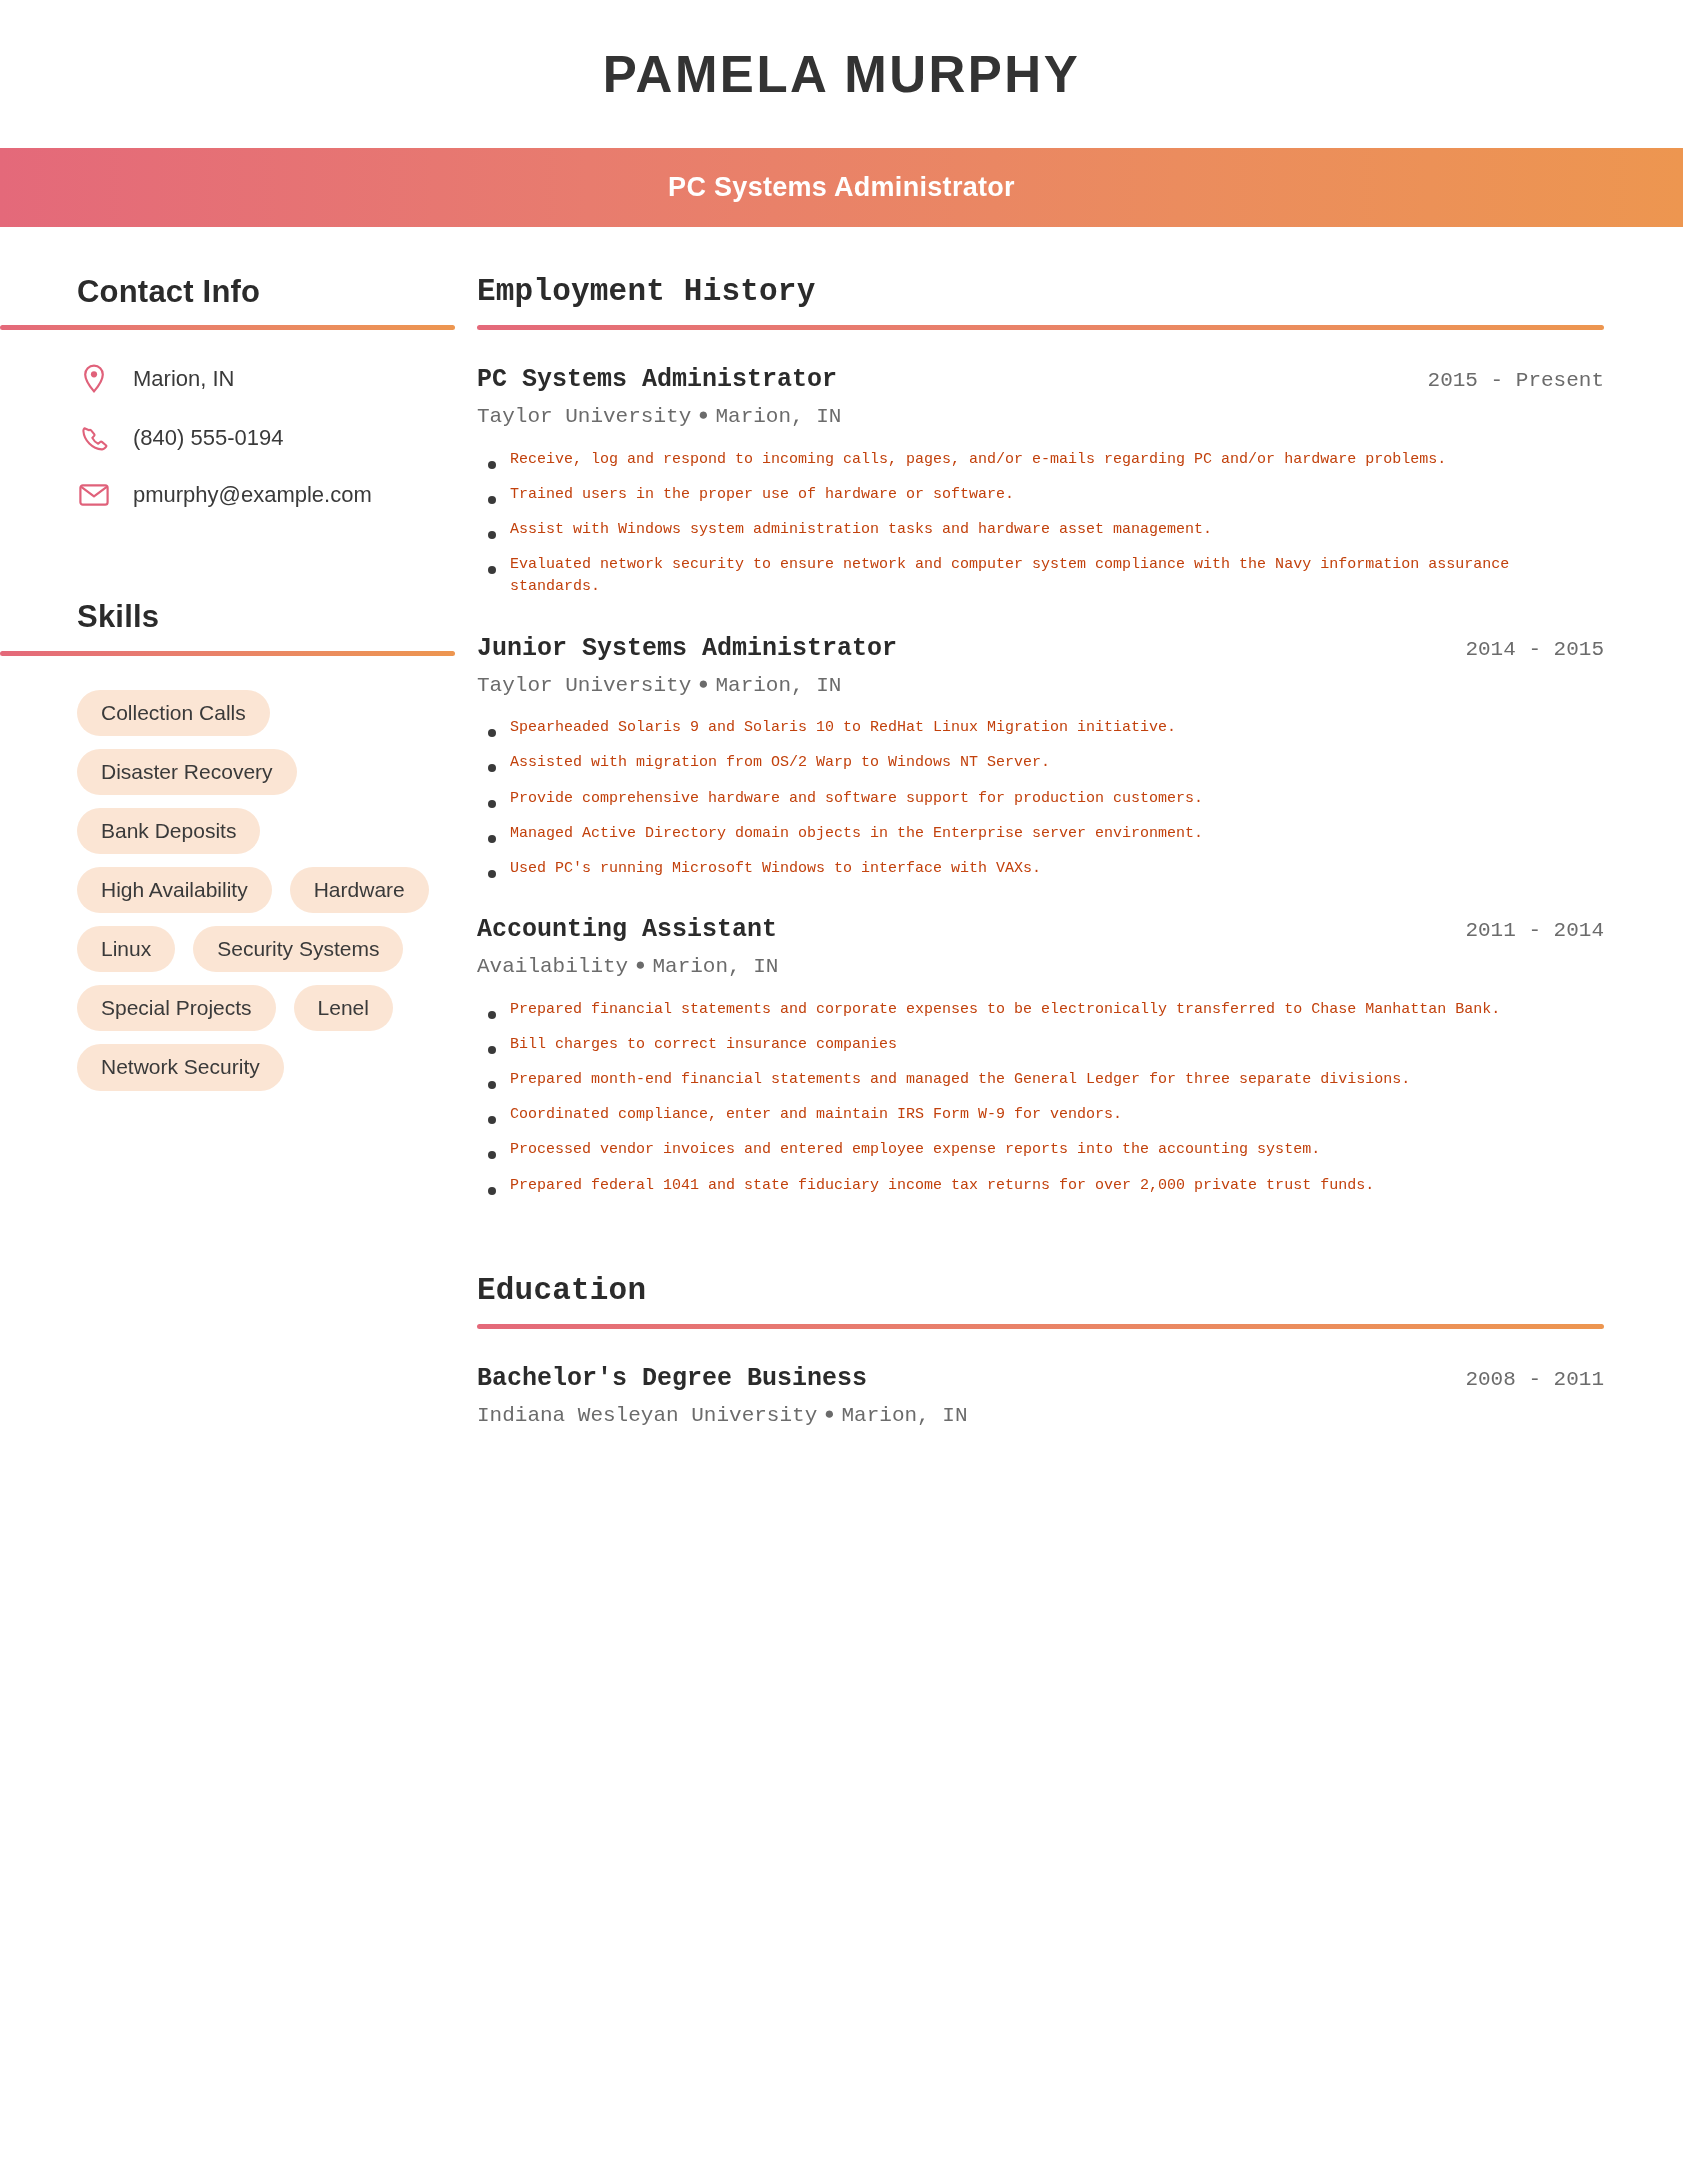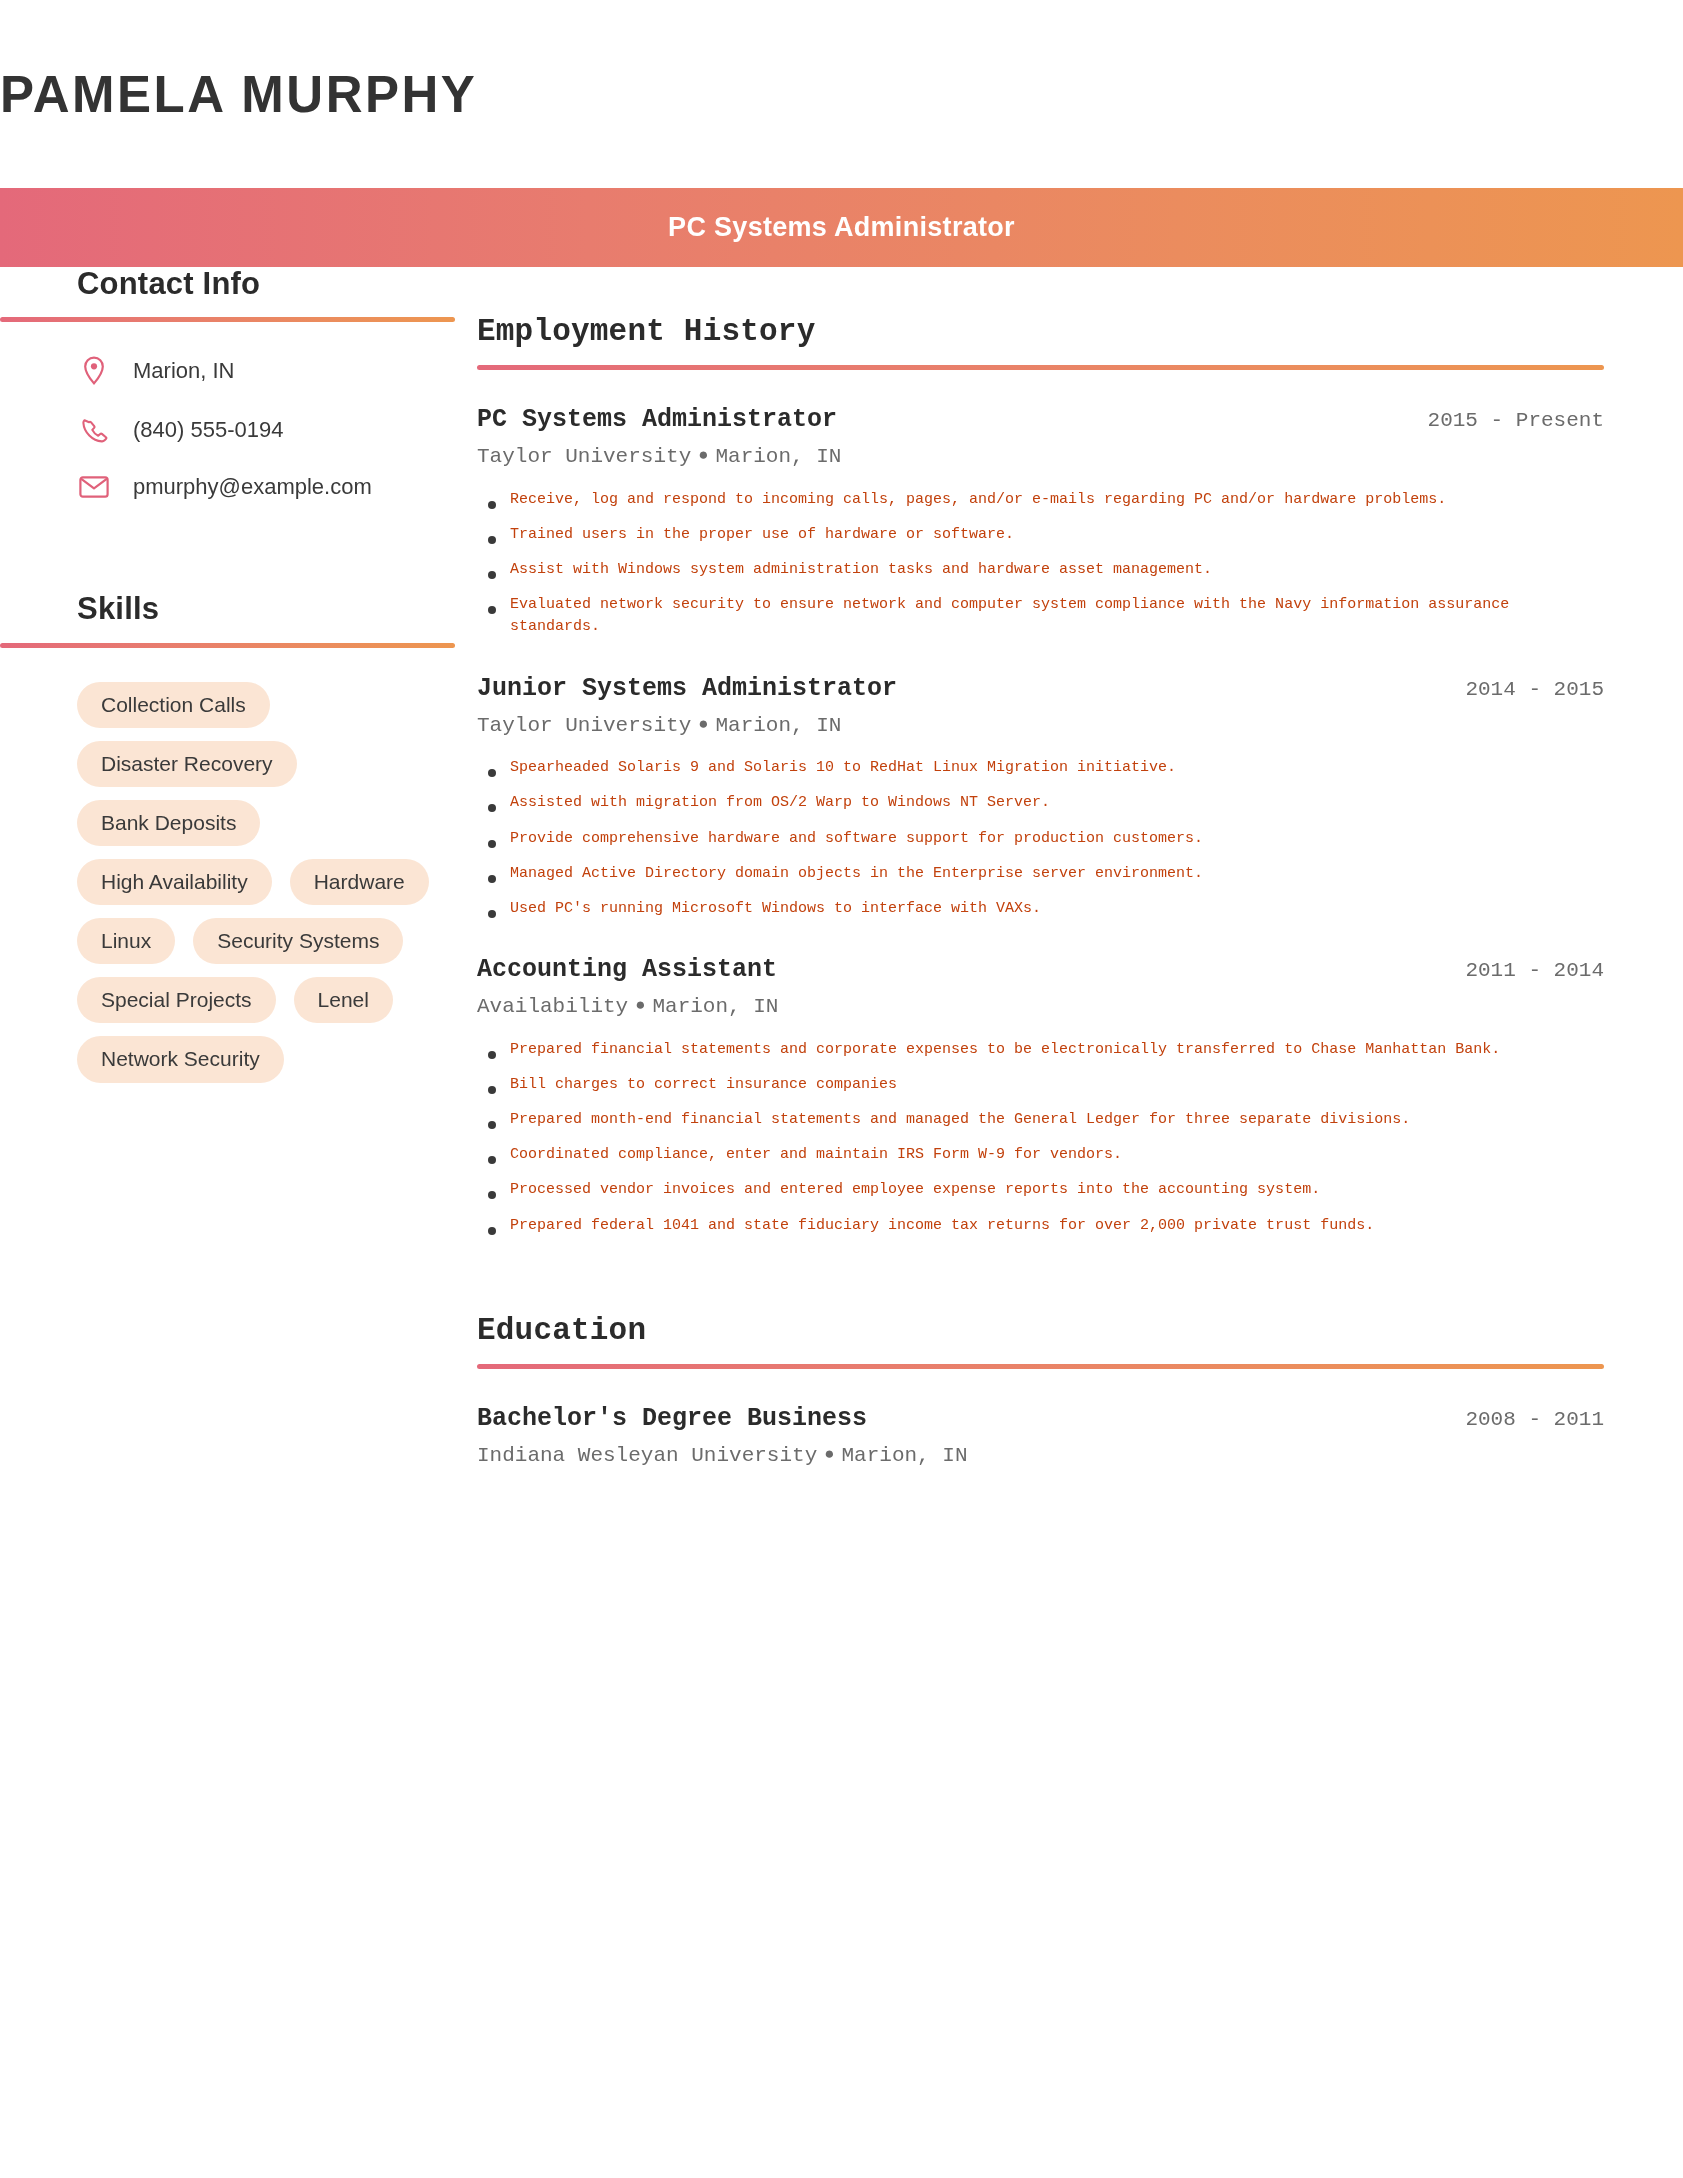--- a/index.html
+++ b/index.html
@@ -12,23 +12,24 @@
 
   body {
     font-family: "Liberation Sans", sans-serif;
     color: #333333;
     position: relative;
     overflow: hidden;
   }
 
   
   .header-name-area {
-    height: 188px;
+    height: 148px;
     display: flex;
     align-items: center;
+    justify-content: center;
     background: #ffffff;
   }
   .full-name {
     font-size: 51px;
     font-weight: bold;
     letter-spacing: 2.5px;
     color: #333333;
     text-align: center;
     line-height: 1;
   }
@@ -48,20 +49,21 @@
 
   
   .page-body {
     display: flex;
     align-items: flex-start;
   }
   .sidebar {
     width: 477px;
     flex: 0 0 477px;
     padding-left: 77px;
+    padding-top: 48px;
   }
   .main-col {
     flex: 1 1 auto;
     padding-top: 48px;
     padding-right: 79px;
     font-family: Liberation Mono, monospace;
   }
 
   
   .sec-heading {

